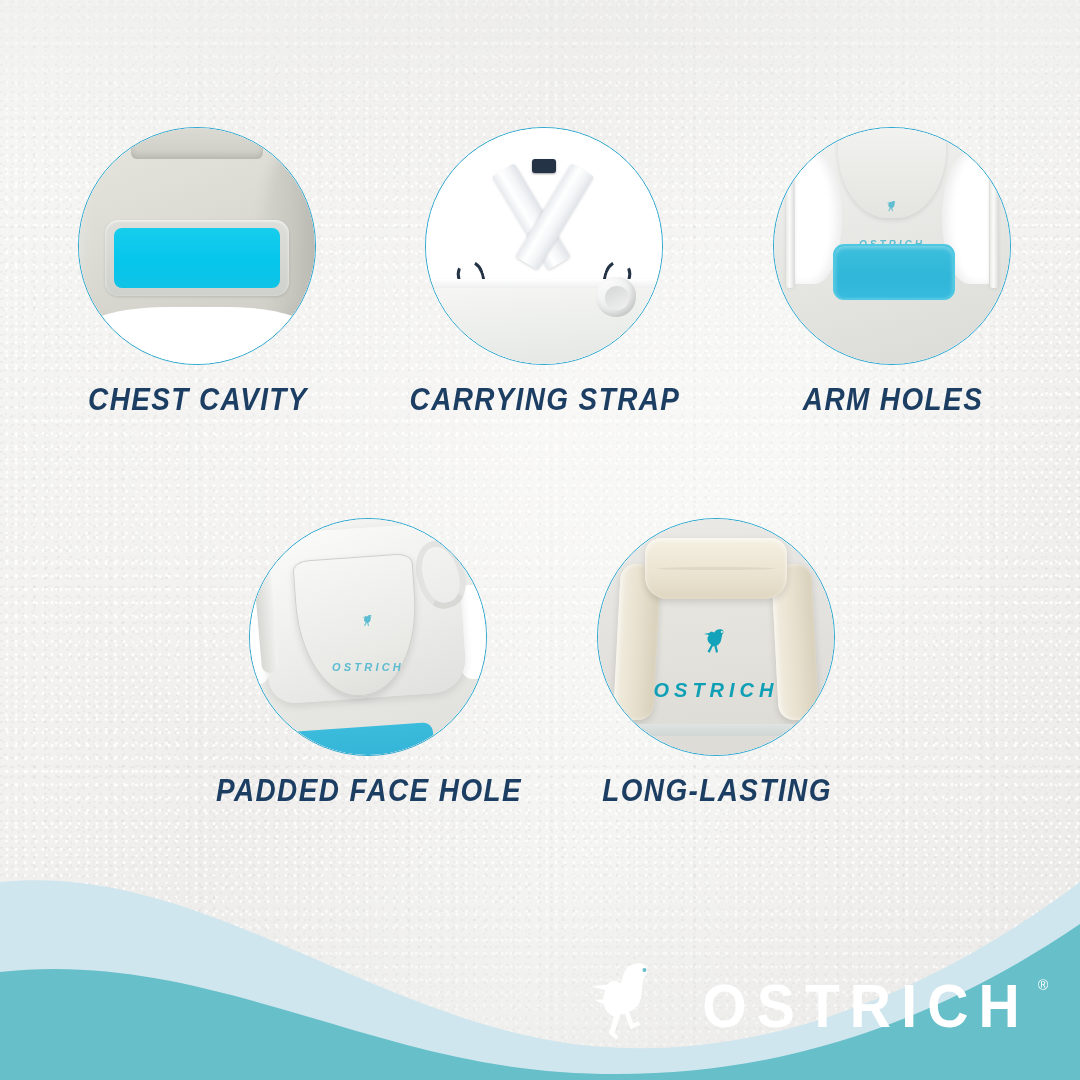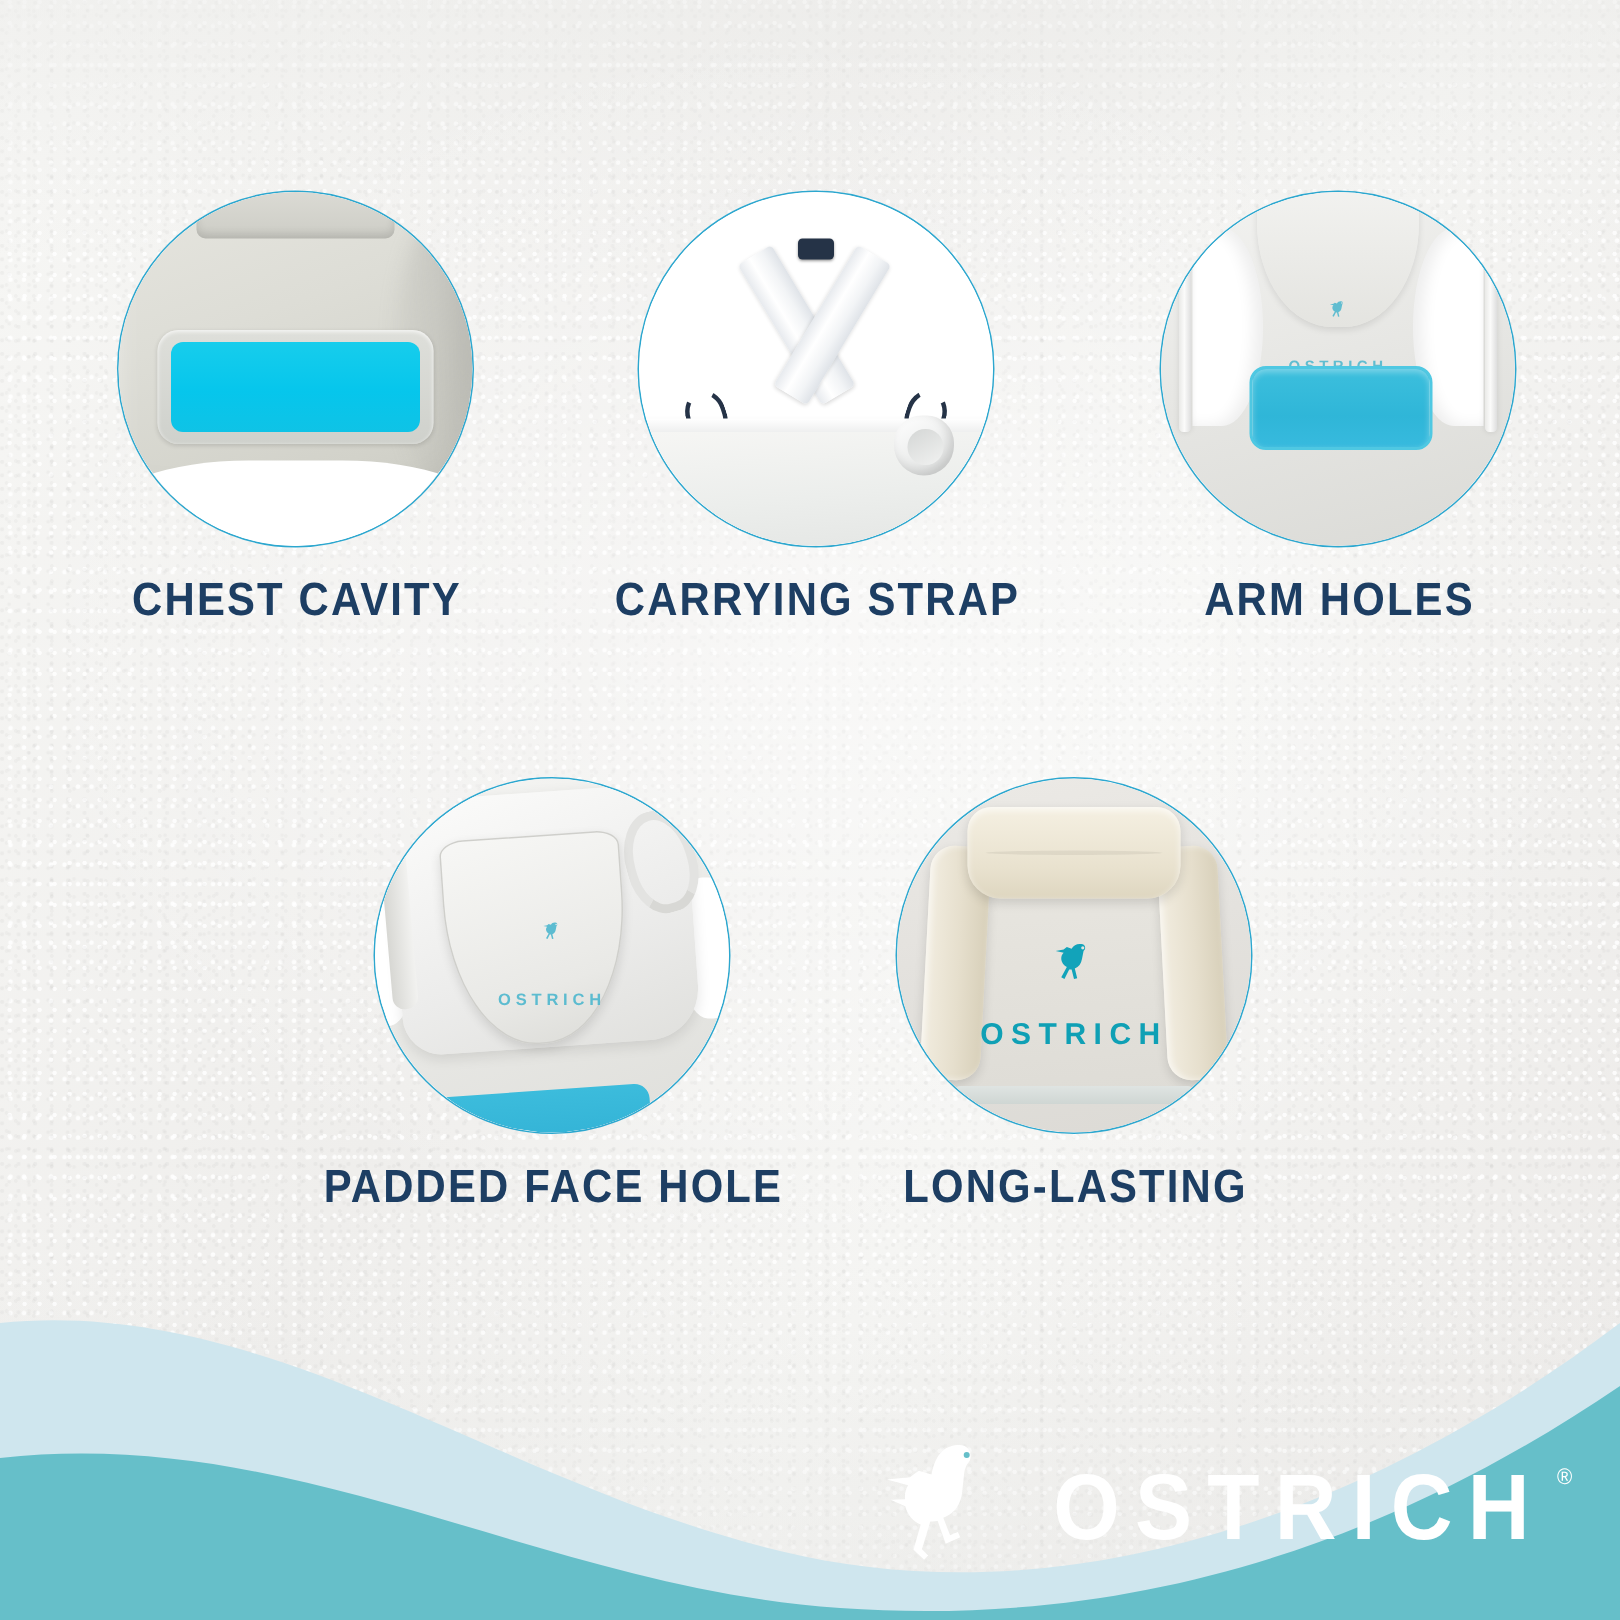--- a/index.html
+++ b/index.html
@@ -25,21 +25,21 @@
     z-index:0;
   }
   #bg-vignette{
     position:absolute;inset:0;z-index:1;pointer-events:none;
     background:
       radial-gradient(ellipse 70% 55% at 50% 40%, rgba(255,255,255,.55) 0%, rgba(255,255,255,0) 70%),
       linear-gradient(180deg, rgba(236,236,234,.55) 0%, rgba(255,255,255,0) 16%, rgba(255,255,255,0) 78%, rgba(232,232,230,.5) 100%);
   }
 
   
-  .feature{position:absolute;z-index:4;}
+  .feature{position:absolute;z-index:4;font-style:italic;}
   .circle{
     position:absolute;border-radius:50%;
     border:1.6px solid #2ca7cf;
     overflow:hidden;
     background:#ffffff;
     box-sizing:border-box;
   }
   .photo{position:absolute;inset:0;overflow:hidden;border-radius:50%;}
   .caption{
     position:absolute;text-align:center;white-space:nowrap;

